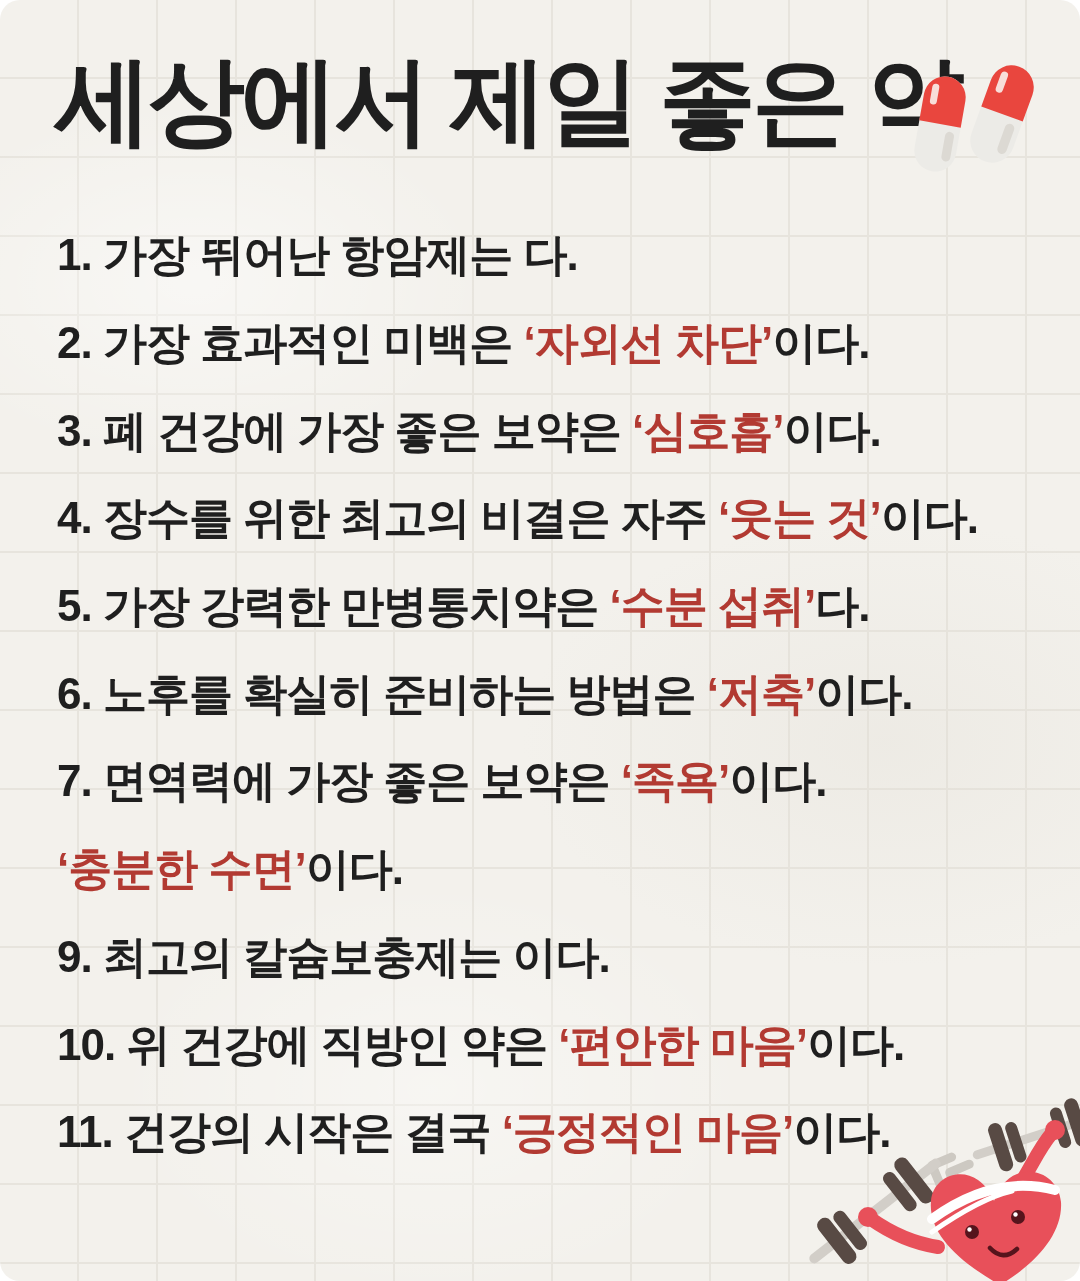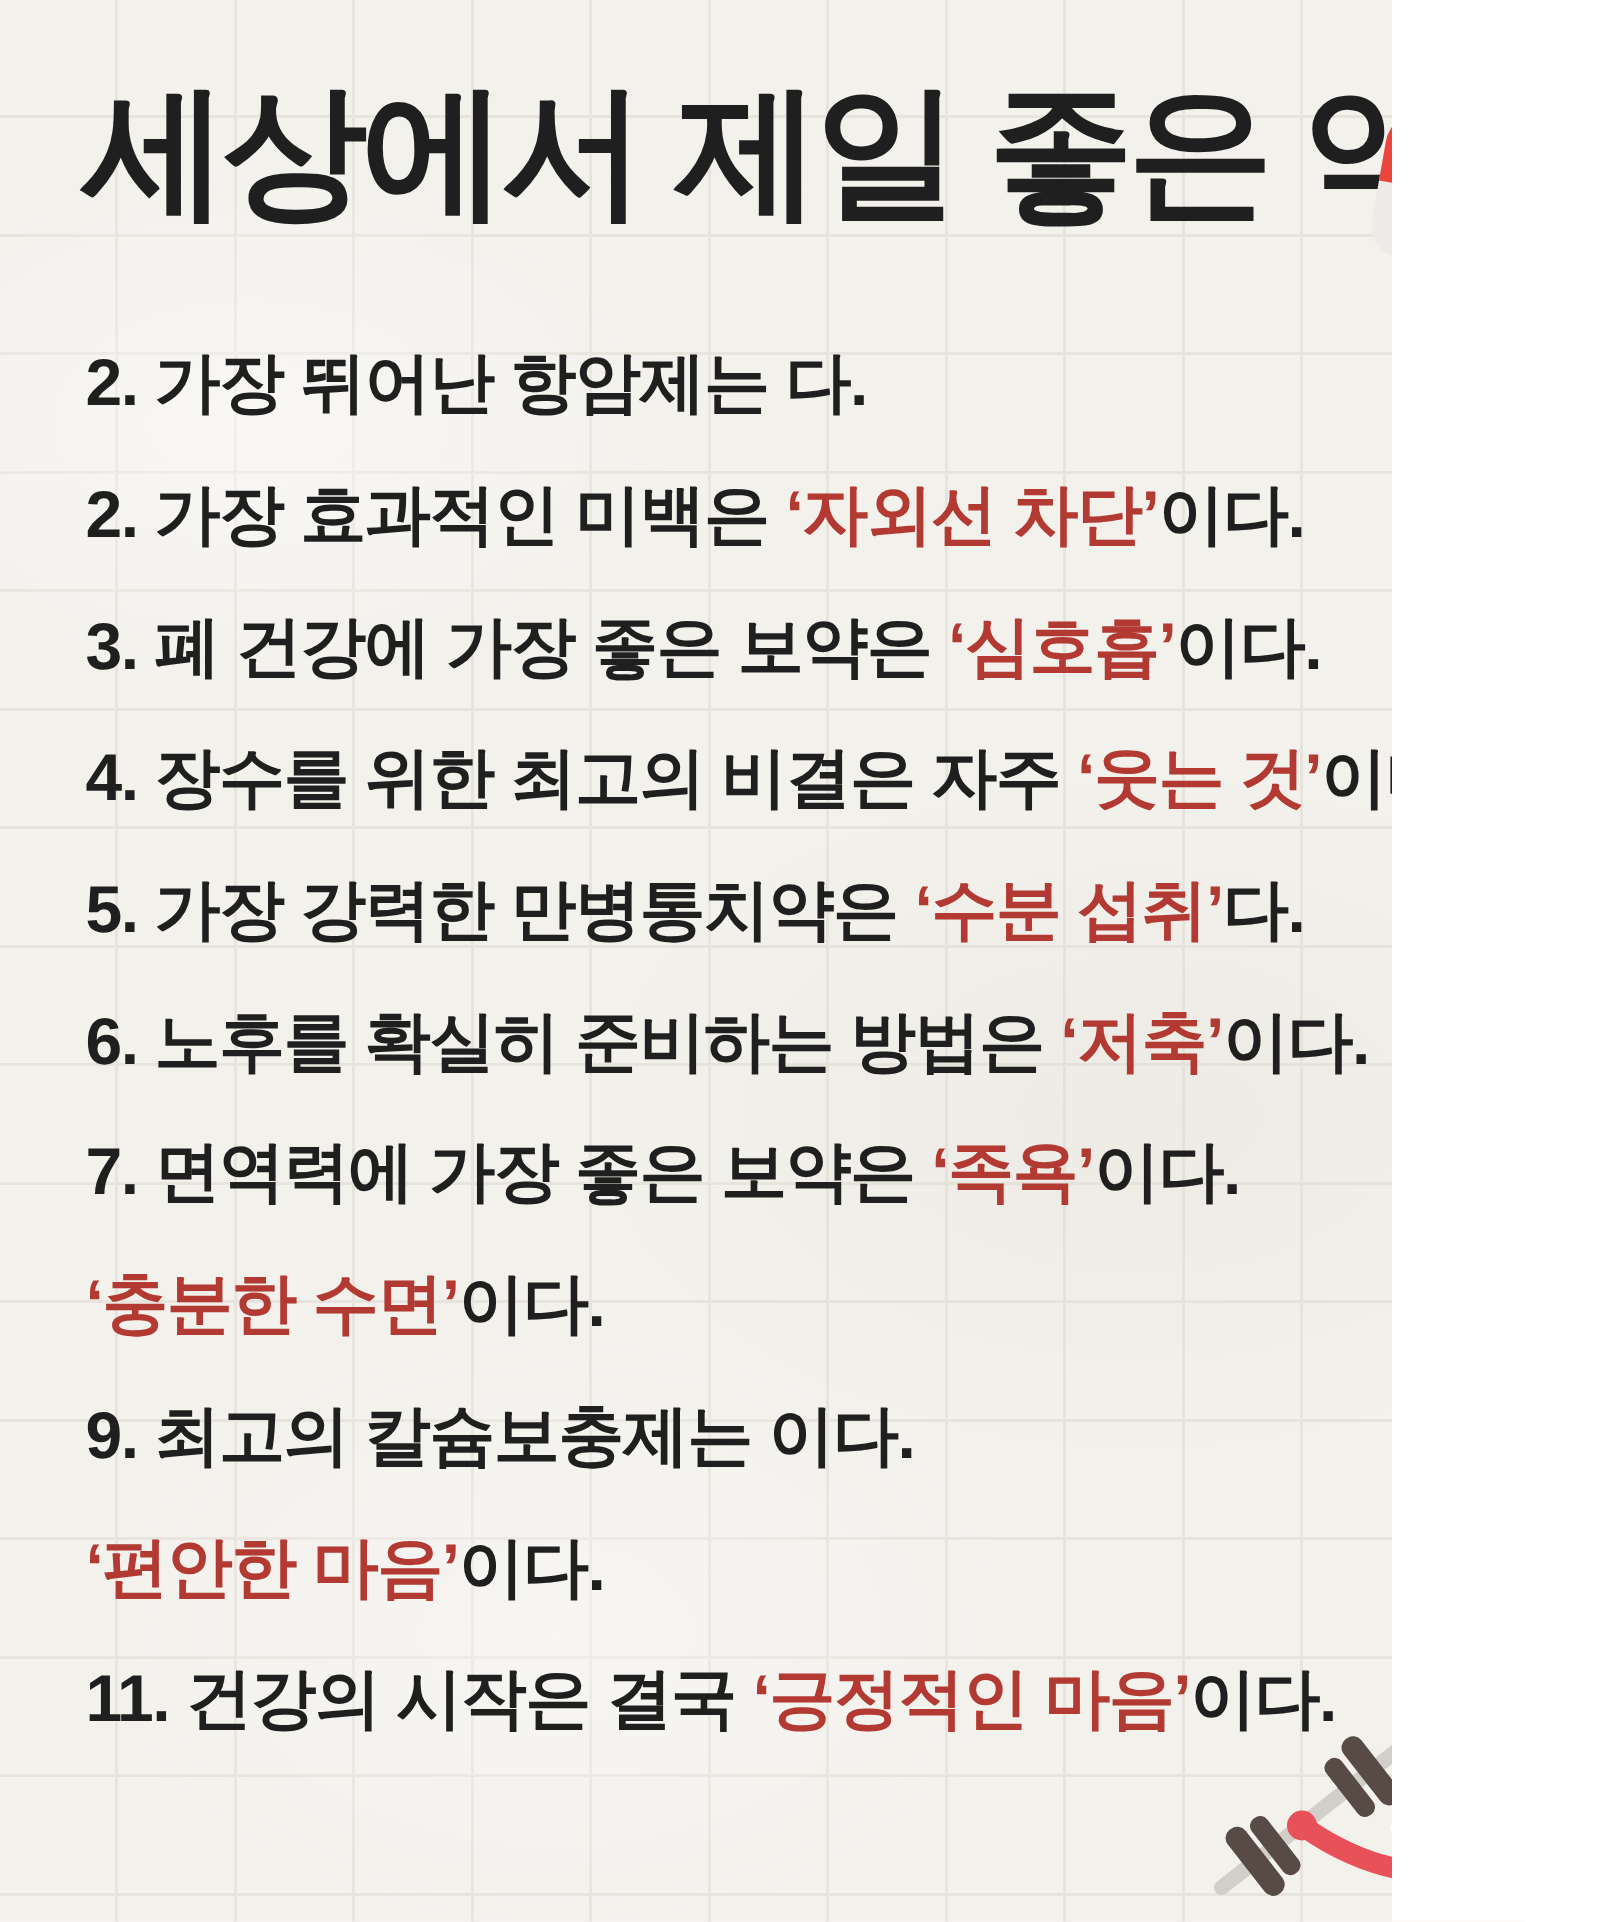--- a/index.html
+++ b/index.html
@@ -3,27 +3,28 @@
 <meta charset="utf-8">
 <style>
   * { margin: 0; padding: 0; box-sizing: border-box; }
   html, body { width: 1080px; height: 1281px; }
   body {
     font-family: "Liberation Sans", "DejaVu Sans", sans-serif;
     overflow: hidden;
   }
   .page {
     position: relative;
-    width: 928px;
+    width: 1080px;
     height: 1281px;
     overflow: hidden;
     background-color: #f3f1ec;
     background-image:
       repeating-linear-gradient(to right,  transparent 0 77px, #e7e4dd 77px 79px),
       repeating-linear-gradient(to bottom, transparent 0 77px, #e7e4dd 77px 79px);
+    border-radius: 20px;
   }
   
   .page::before {
     content: "";
     position: absolute; inset: 0;
     background:
       radial-gradient(ellipse 420px 260px at 18% 22%, rgba(255,255,255,.45), transparent 70%),
       radial-gradient(ellipse 520px 320px at 82% 58%, rgba(224,220,211,.30), transparent 70%),
       radial-gradient(ellipse 460px 300px at 40% 85%, rgba(255,255,255,.35), transparent 70%);
     pointer-events: none;
@@ -89,30 +90,30 @@
     </g>
     <g transform="translate(104,68) rotate(20) scale(1.05)">
       <rect x="-21" y="-48" width="42" height="96" rx="21" fill="#ecebe7"></rect>
       <rect x="7" y="6" width="9" height="30" rx="4.5" fill="#dcd9d3"></rect>
       <path d="M -21 0 L -21 -27 A 21 21 0 0 1 21 -27 L 21 0 Z" fill="#e9463e"></path>
       <rect x="-14" y="-39" width="7" height="21" rx="3.5" fill="#f8ded9"></rect>
     </g>
   </svg>
 
   <div class="list">
-    <div class="item"><span>2. 가장 뛰어난 항암제는 </span><span>다.</span></div>
+    <div class="item"><span>1. 가장 뛰어난 항암제는 </span><span>다.</span></div>
     <div class="item"><span>2. 가장 효과적인 미백은 </span><span class="hl">‘자외선 차단’</span><span>이다.</span></div>
     <div class="item"><span>3. 폐 건강에 가장 좋은 보약은 </span><span class="hl">‘심호흡’</span><span>이다.</span></div>
     <div class="item"><span>4. 장수를 위한 최고의 비결은 자주 </span><span class="hl">‘웃는 것’</span><span>이다.</span></div>
     <div class="item"><span>5. 가장 강력한 만병통치약은 </span><span class="hl">‘수분 섭취’</span><span>다.</span></div>
     <div class="item"><span>6. 노후를 확실히 준비하는 방법은 </span><span class="hl">‘저축’</span><span>이다.</span></div>
     <div class="item"><span>7. 면역력에 가장 좋은 보약은 </span><span class="hl">‘족욕’</span><span>이다.</span></div>
     <div class="item"><span class="hl">‘충분한 수면’</span><span>이다.</span></div>
     <div class="item"><span>9. 최고의 칼슘보충제는 </span><span>이다.</span></div>
-    <div class="item"><span class="hl">‘편안한 마음’</span><span>이다.</span></div>
+    <div class="item"><span>10. 위 건강에 직방인 약은 </span><span class="hl">‘편안한 마음’</span><span>이다.</span></div>
     <div class="item"><span>11. 건강의 시작은 결국 </span><span class="hl">‘긍정적인 마음’</span><span>이다.</span></div>
   </div>
 
   <svg class="mascot" viewBox="0 0 320 210" aria-hidden="true">
 
     <g stroke="#cdc9c2" stroke-width="9" fill="none" stroke-linecap="round" stroke-linejoin="round" transform="translate(186,100) rotate(22)">
       <path d="M 0 -15 L -15 0 L 0 15"></path>
       <path d="M 19 -15 L 4 0 L 19 15"></path>
     </g>
 

